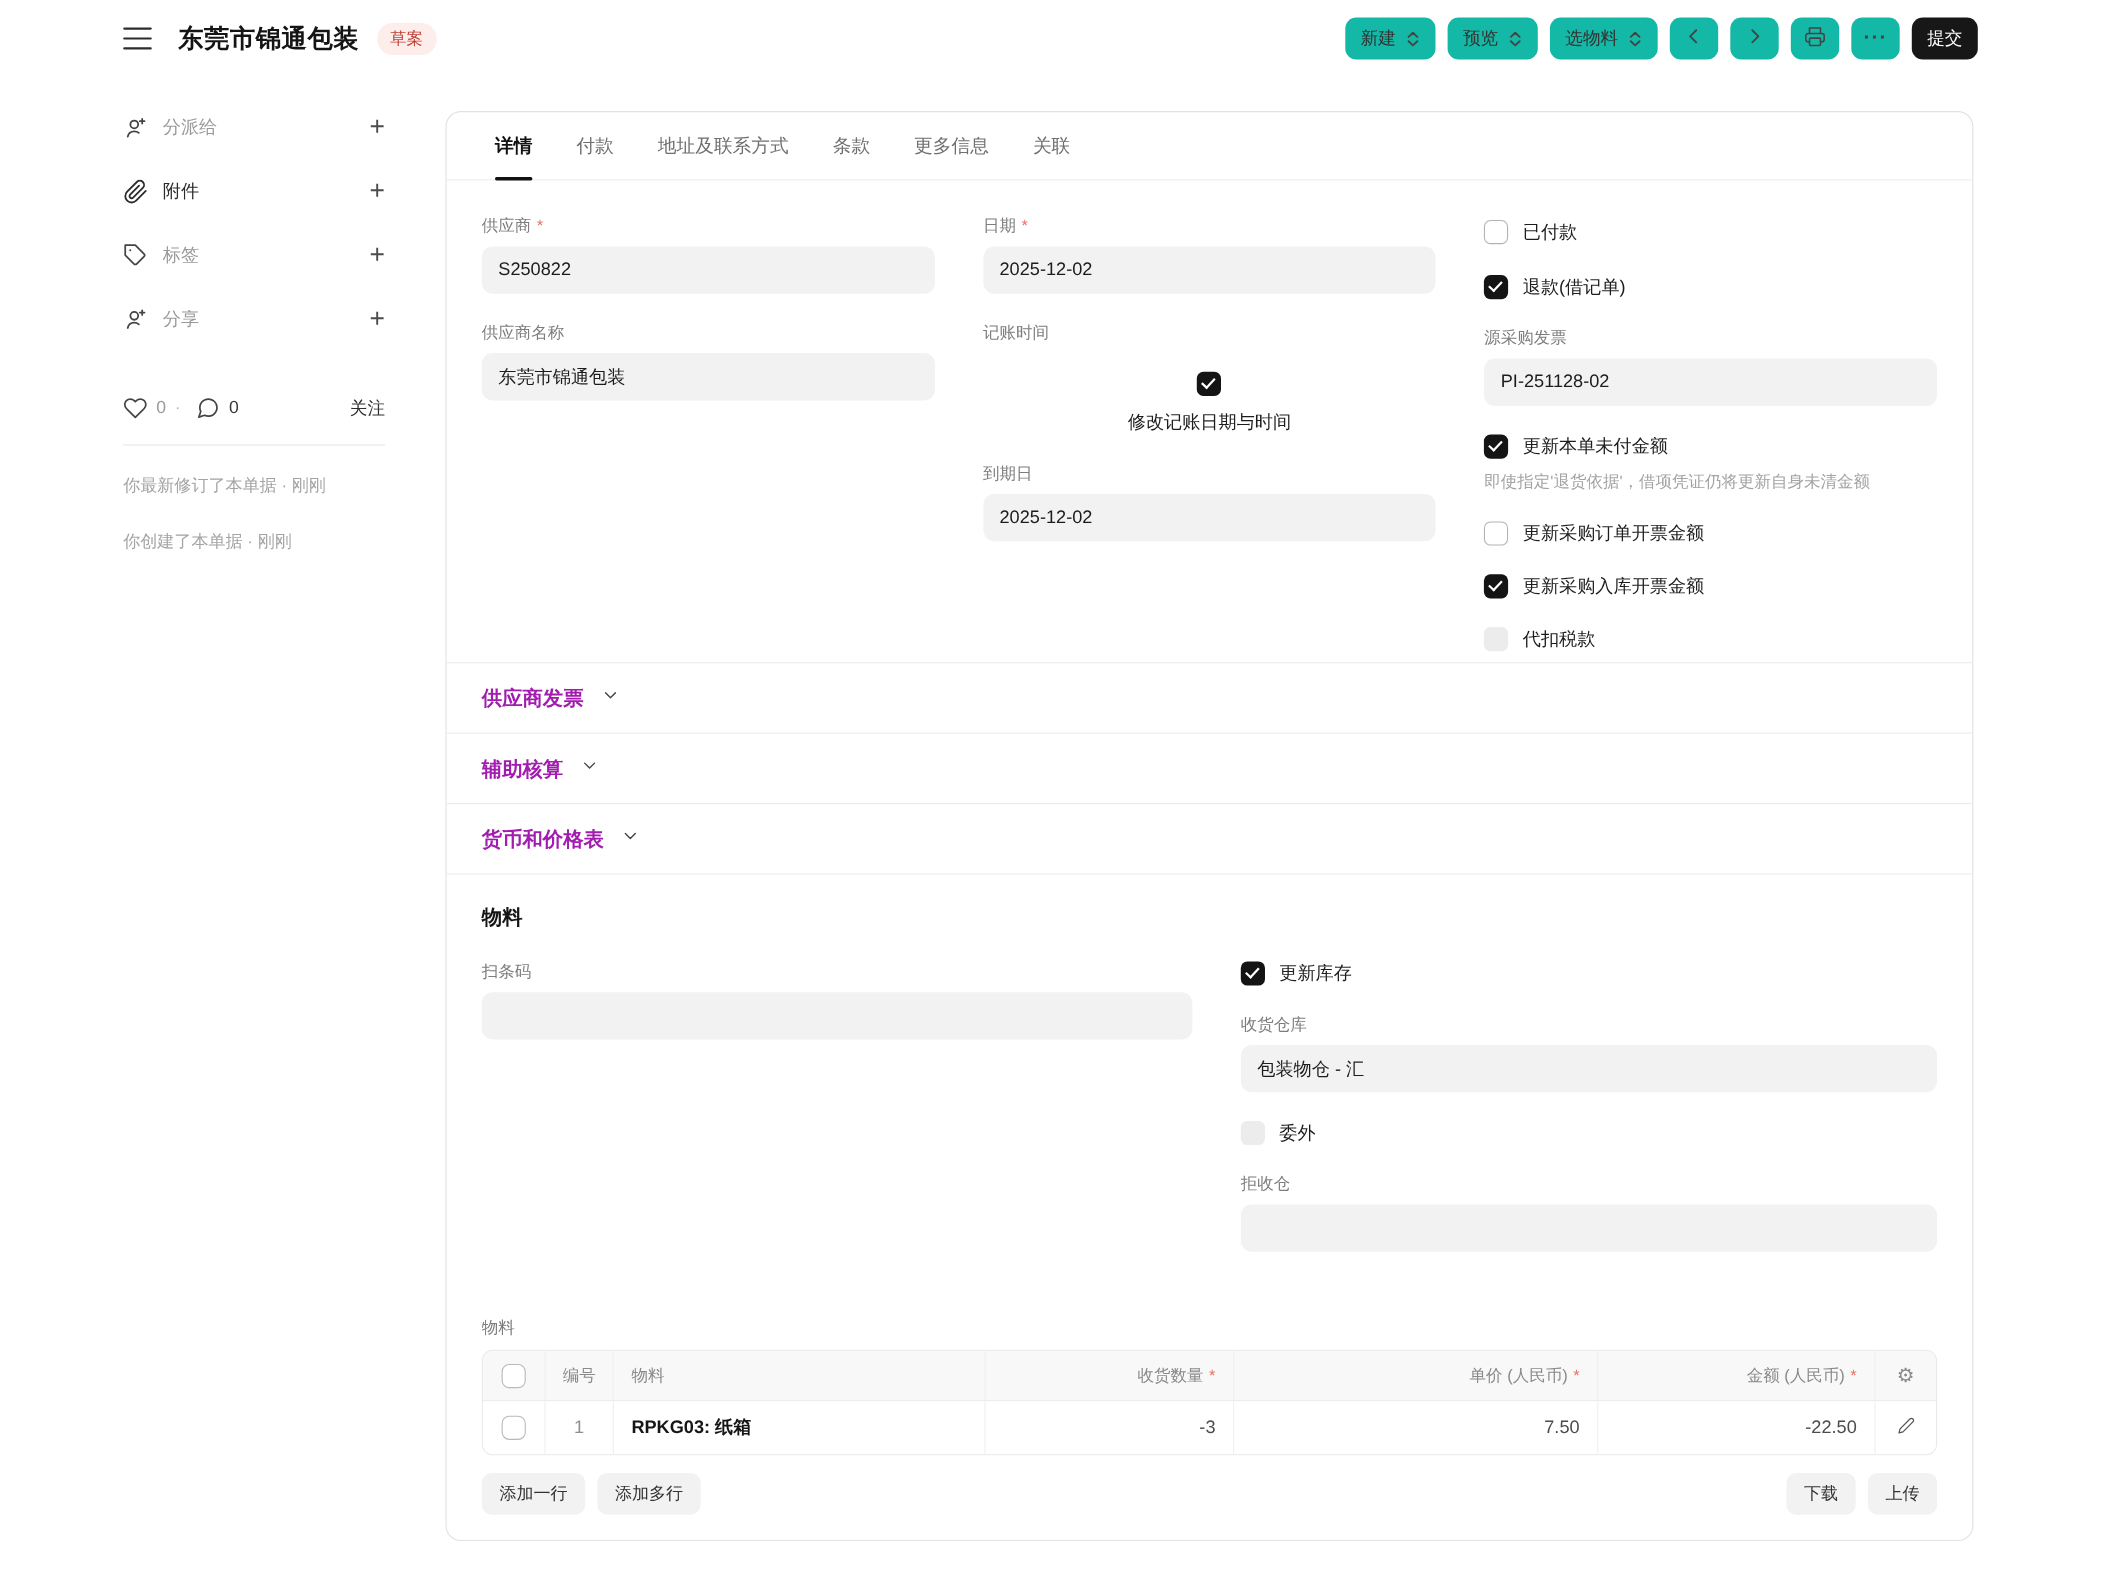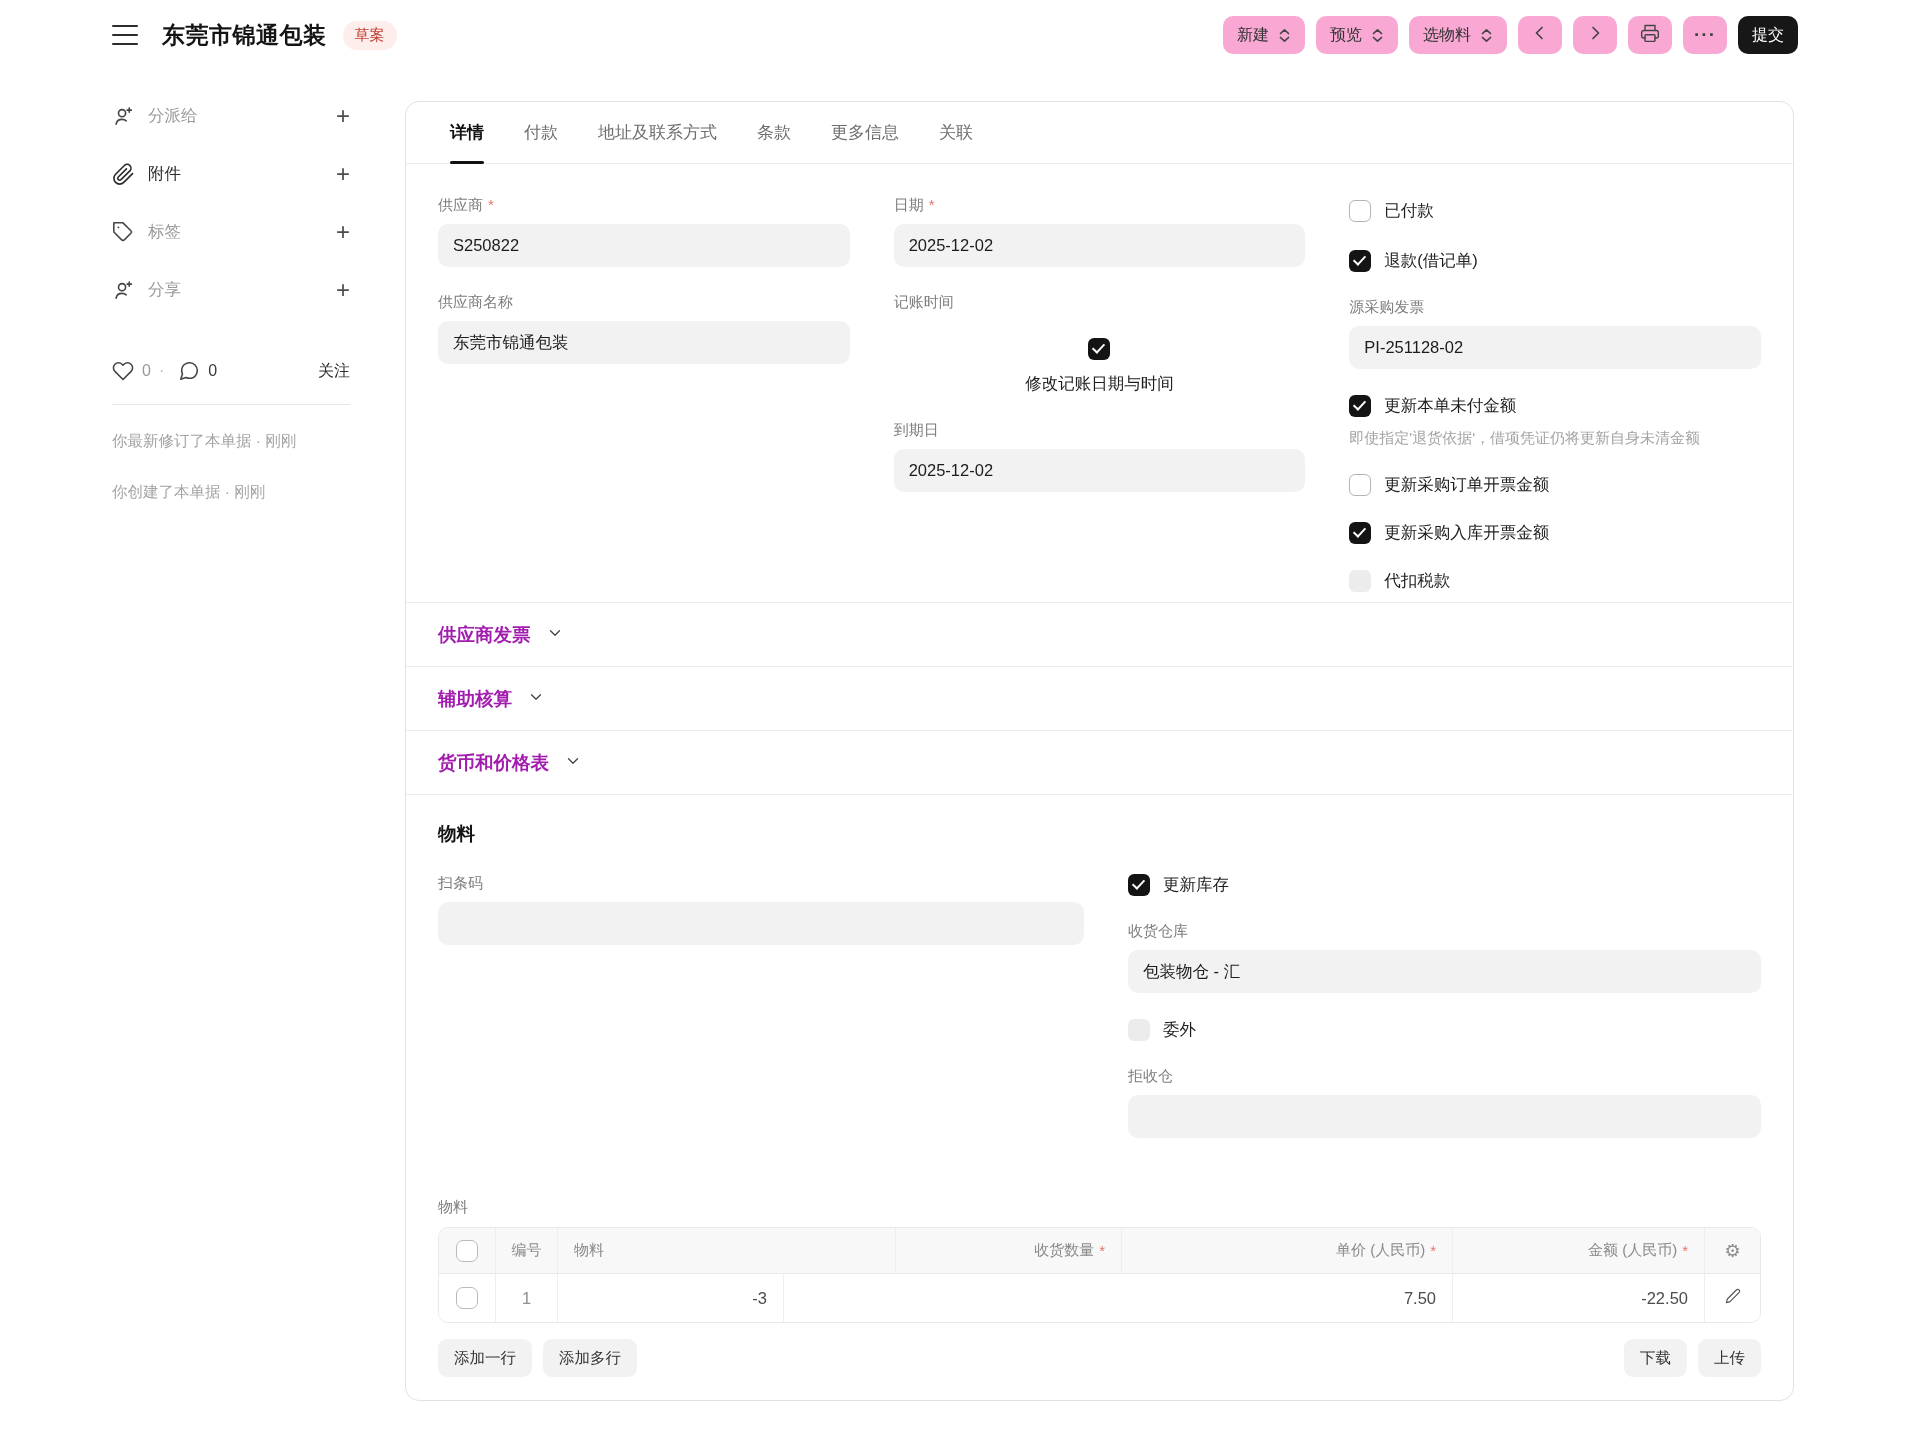--- a/index.html
+++ b/index.html
@@ -7,21 +7,21 @@
     font-family:"Liberation Sans","DejaVu Sans",sans-serif; color:#1f1f1f; }
   .stage { position:relative; width:1910px; height:1016px; }
 
   
   .header { position:absolute; left:112px; right:112px; top:12px; height:46px; display:flex; align-items:center; }
   .menu-icon { width:26px; height:20px; display:flex; flex-direction:column; justify-content:space-between; cursor:pointer; margin-right:24px; }
   .menu-icon i { display:block; height:2px; background:#2c2c2c; border-radius:2px; }
   .page-title { font-size:23px; font-weight:700; color:#141414; letter-spacing:.5px; }
   .badge { margin-left:16px; background:#fdeeec; color:#bf4034; font-size:15px; padding:5px 12px; border-radius:14px; }
   .hd-right { margin-left:auto; display:flex; align-items:center; gap:11px; }
-  .btn { height:38px; background:#f9a8d4; border-radius:10px; display:flex; align-items:center; justify-content:center; padding:0 14px; font-size:16px; color:#333; cursor:pointer; gap:9px; }
+  .btn { height:38px; background:#14b8a6; border-radius:10px; display:flex; align-items:center; justify-content:center; padding:0 14px; font-size:16px; color:#333; cursor:pointer; gap:9px; }
   .btn.icon-only { width:44px; padding:0; }
   .btn-dark { background:#171717; color:#fff; }
   .updown { display:inline-flex; }
   svg.ic { stroke:#444; fill:none; stroke-width:1.7; stroke-linecap:round; stroke-linejoin:round; }
 
   
   .sidebar { position:absolute; left:112px; top:104px; width:238px; }
   .side-item { display:flex; align-items:center; margin-bottom:34px; }
   .side-item .s-ic { width:23px; height:23px; display:flex; align-items:center; }
   .side-label { margin-left:13px; font-size:16.5px; color:#9a9a9a; }
@@ -408,20 +408,23 @@
                 <span class="gear-glyph">⚙</span>
               </div>
           </div>
           <div class="t-row">
             <div class="tc c-check">
                 <span class="row-cb"></span>
               </div>
             <div class="tc c-no">
                 <span>1</span>
               </div>
+            <div class="tc c-item">
+                <span class="item-name">RPKG03: 纸箱</span>
+              </div>
             <div class="tc c-qty">
                 <span class="num">-3</span>
               </div>
             <div class="tc c-rate">
                 <span class="num">7.50</span>
               </div>
             <div class="tc c-amt">
                 <span class="num">-22.50</span>
               </div>
             <div class="tc c-gear">

